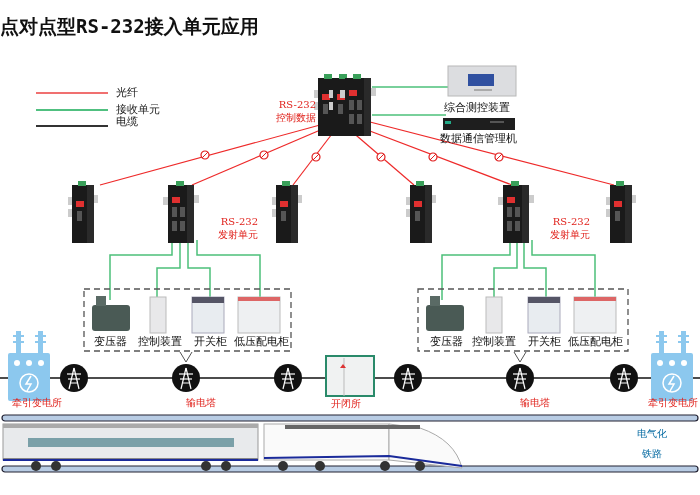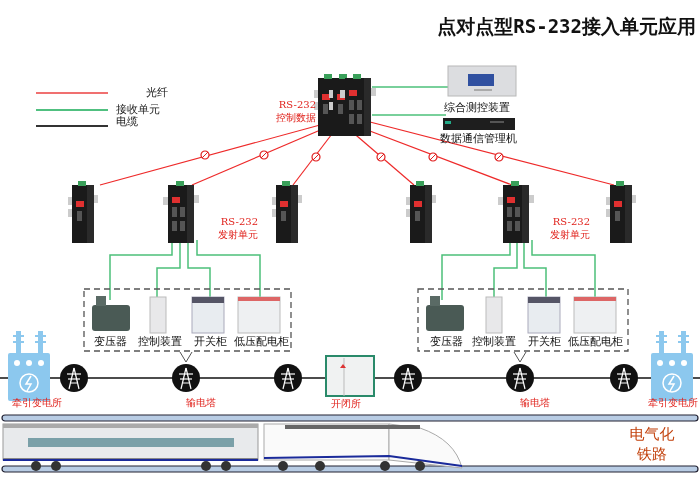--- a/index.html
+++ b/index.html
@@ -1,31 +1,31 @@
 <!DOCTYPE html>
 <html><head>
 <meta charset="utf-8">
 <style>
   html, body { margin:0; padding:0; background:#ffffff; }
   body { width:700px; height:495px; position:relative; overflow:hidden; font-family:"DejaVu Sans", sans-serif; }
   .abs { position:absolute; }
-  #title { left:0; top:14px; width:696px; text-align:right; font-size:19px; font-weight:bold; color:#111; font-family:"DejaVu Sans Mono","DejaVu Sans", sans-serif; letter-spacing:0px; }
+  #title { left:0; top:14px; width:696px; text-align:left; font-size:19px; font-weight:bold; color:#111; font-family:"DejaVu Sans Mono","DejaVu Sans", sans-serif; letter-spacing:0px; }
   .legend-line { position:absolute; left:36px; width:72px; height:2px; }
   .legend-text { position:absolute; left:116px; font-size:11px; color:#222; }
   .red-label { color:#e0201a; font-family:"DejaVu Serif", serif; font-size:10px; text-align:right; line-height:13px; }
   .black-label { color:#111; font-size:11px; }
 </style>
 </head>
 <body>
 
 <div id="title" class="abs">点对点型RS-232接入单元应用</div>
 
 <div>
   <div class="legend-line" style="top:92px;background:#f07070;"></div>
-  <div class="legend-text" style="top:85px;margin-left:30px;">光纤</div>
+  <div class="legend-text" style="top:85px;">光纤</div>
   <div class="legend-line" style="top:109px;background:#50c080;"></div>
   <div class="legend-text" style="top:102px;">接收单元</div>
   <div class="legend-line" style="top:125px;background:#333;"></div>
   <div class="legend-text" style="top:114px;">电缆</div>
 </div>
 
 <svg class="abs" style="left:0;top:0;" width="700" height="495">
   <defs>
     <g id="dev">
       <rect x="-4" y="12" width="4" height="8" fill="#ccc"></rect>
@@ -234,16 +234,16 @@
 <div class="abs black-label" style="left:472px;top:334px;">控制装置</div>
 <div class="abs black-label" style="left:528px;top:334px;">开关柜</div>
 <div class="abs black-label" style="left:568px;top:334px;">低压配电柜</div>
 
 <div class="abs red-label" style="left:2px;top:396px;width:60px;">牵引变电所</div>
 <div class="abs red-label" style="left:156px;top:396px;width:60px;">输电塔</div>
 <div class="abs red-label" style="left:301px;top:397px;width:60px;">开闭所</div>
 <div class="abs red-label" style="left:490px;top:396px;width:60px;">输电塔</div>
 <div class="abs red-label" style="left:638px;top:396px;width:60px;">牵引变电所</div>
 
-<div class="abs" style="left:620px;top:424px;width:64px;text-align:center;font-size:15px;line-height:20px;color:#c2410c;">
+<div class="abs" style="left:620px;top:424px;width:64px;text-align:center;font-size:10px;line-height:20px;color:#0369a1;">
   <div>电气化</div>
   <div>铁路</div>
 </div>
 
 </body></html>

